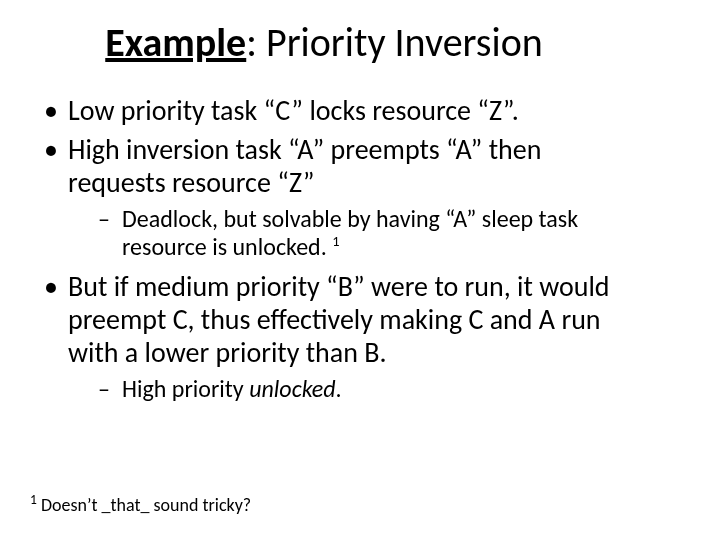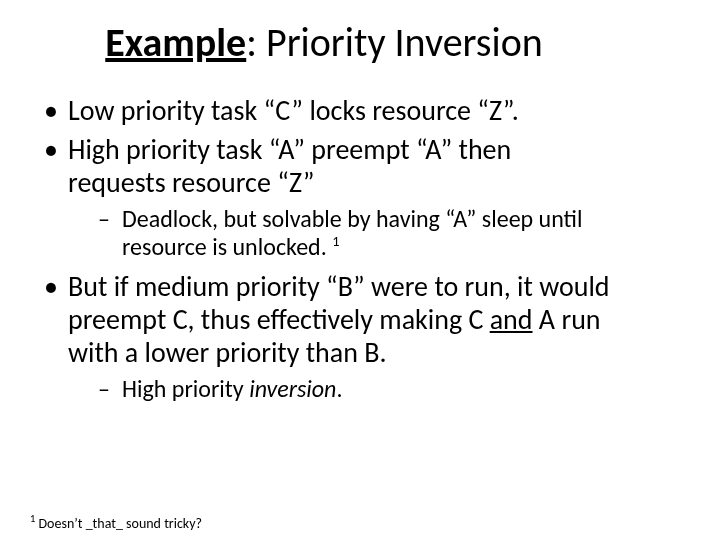--- a/index.html
+++ b/index.html
@@ -63,67 +63,66 @@
     margin-bottom: 4px;
   }
   ul.sub > li::before {
     content: "–";
     position: absolute;
     left: 30px;
     top: 0;
     font-size: 24px;
   }
   .and-underline {
-    text-decoration: underline;
   }
   .italic {
     font-style: italic;
   }
   .sup {
     font-size: 0.6em;
     vertical-align: super;
     line-height: 0;
   }
   .footnote {
     position: absolute;
     left: 30px;
-    bottom: 8px;
-    font-size: 14px;
+    bottom: 24px;
+    font-size: 18px;
     font-weight: 400;
   }
   .footnote .sup {
     font-size: 0.75em;
   }
 </style>
 </head>
 <body>
 
 <div class="slide">
 
   <h1 class="title">
     <span class="underlined">Example</span><span>: Priority Inversion</span>
   </h1>
 
   <ul class="bullets">
     <li>
       <span>Low priority task “C” locks resource “Z”.</span>
     </li>
     <li>
-      <span>High priority task “A” preempt “A” then requests resource “Z”</span>
+      <span>High inversion task “A” preempts “A” then requests resource “Z”</span>
       <ul class="sub">
         <li>
-          <span>Deadlock, but solvable by having “A” sleep until resource is unlocked. </span><span class="sup">1</span>
+          <span>Deadlock, but solvable by having “A” sleep task resource is unlocked. </span><span class="sup">1</span>
         </li>
       </ul>
     </li>
     <li>
       <span>But if medium priority “B” were to run, it would preempt C, thus effectively making C </span><span class="and-underline">and</span><span> A run with a lower priority than B.</span>
       <ul class="sub">
         <li>
-          <span>High priority </span><span class="italic">inversion</span><span>.</span>
+          <span>High priority </span><span class="italic">unlocked</span><span>.</span>
         </li>
       </ul>
     </li>
   </ul>
 
   <div class="footnote">
     <span class="sup">1</span><span> Doesn’t _that_ sound tricky?</span>
   </div>
 
 </div>

